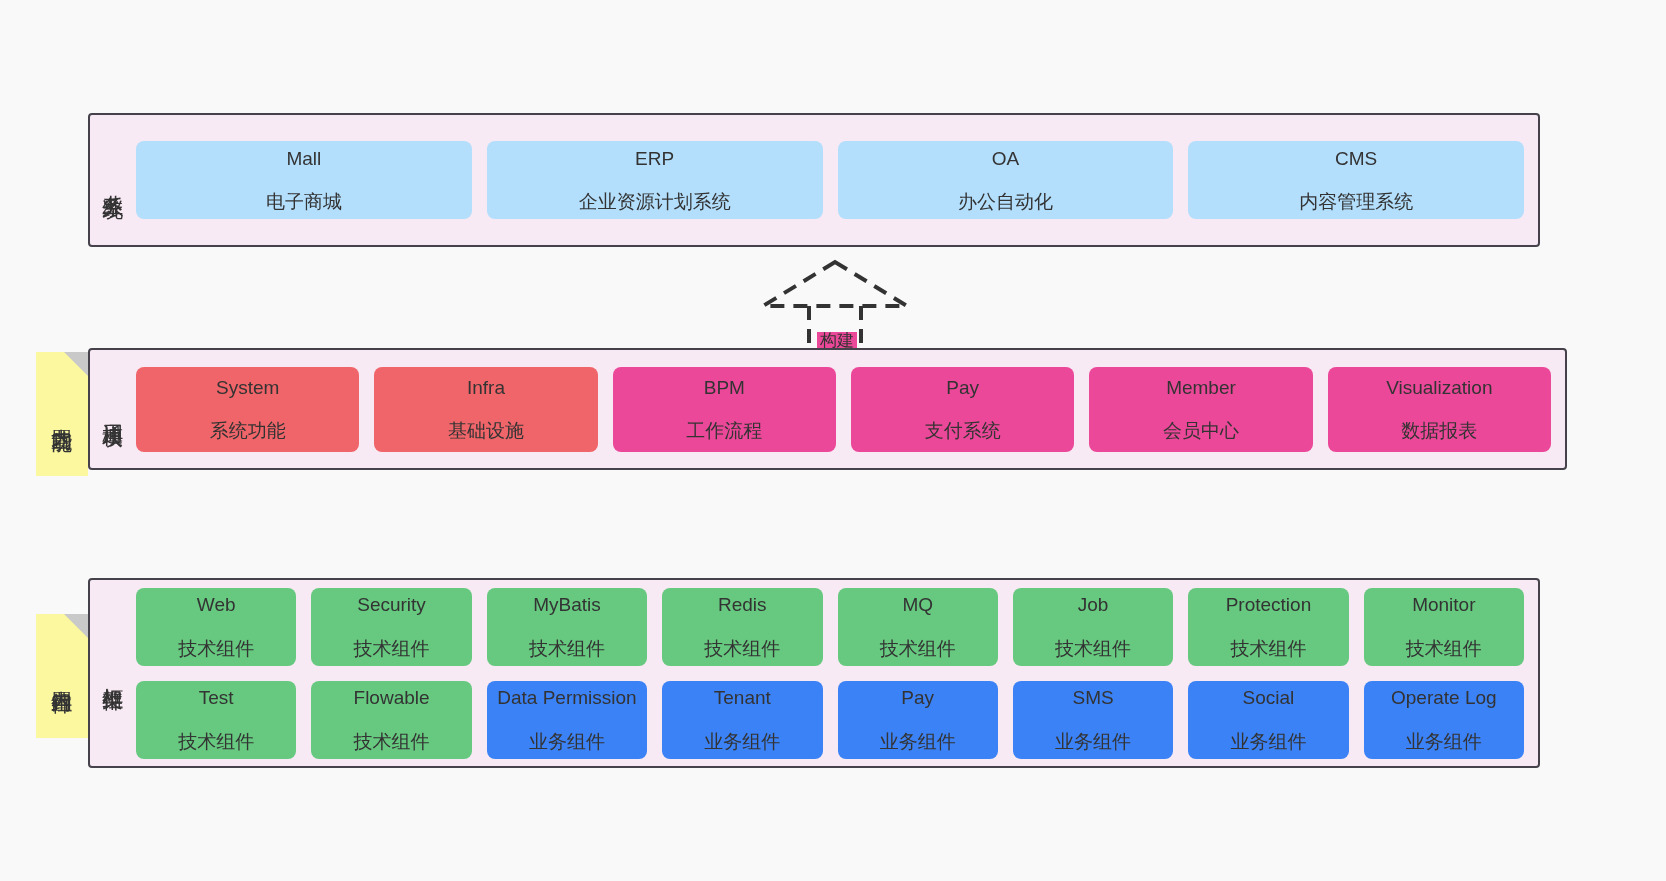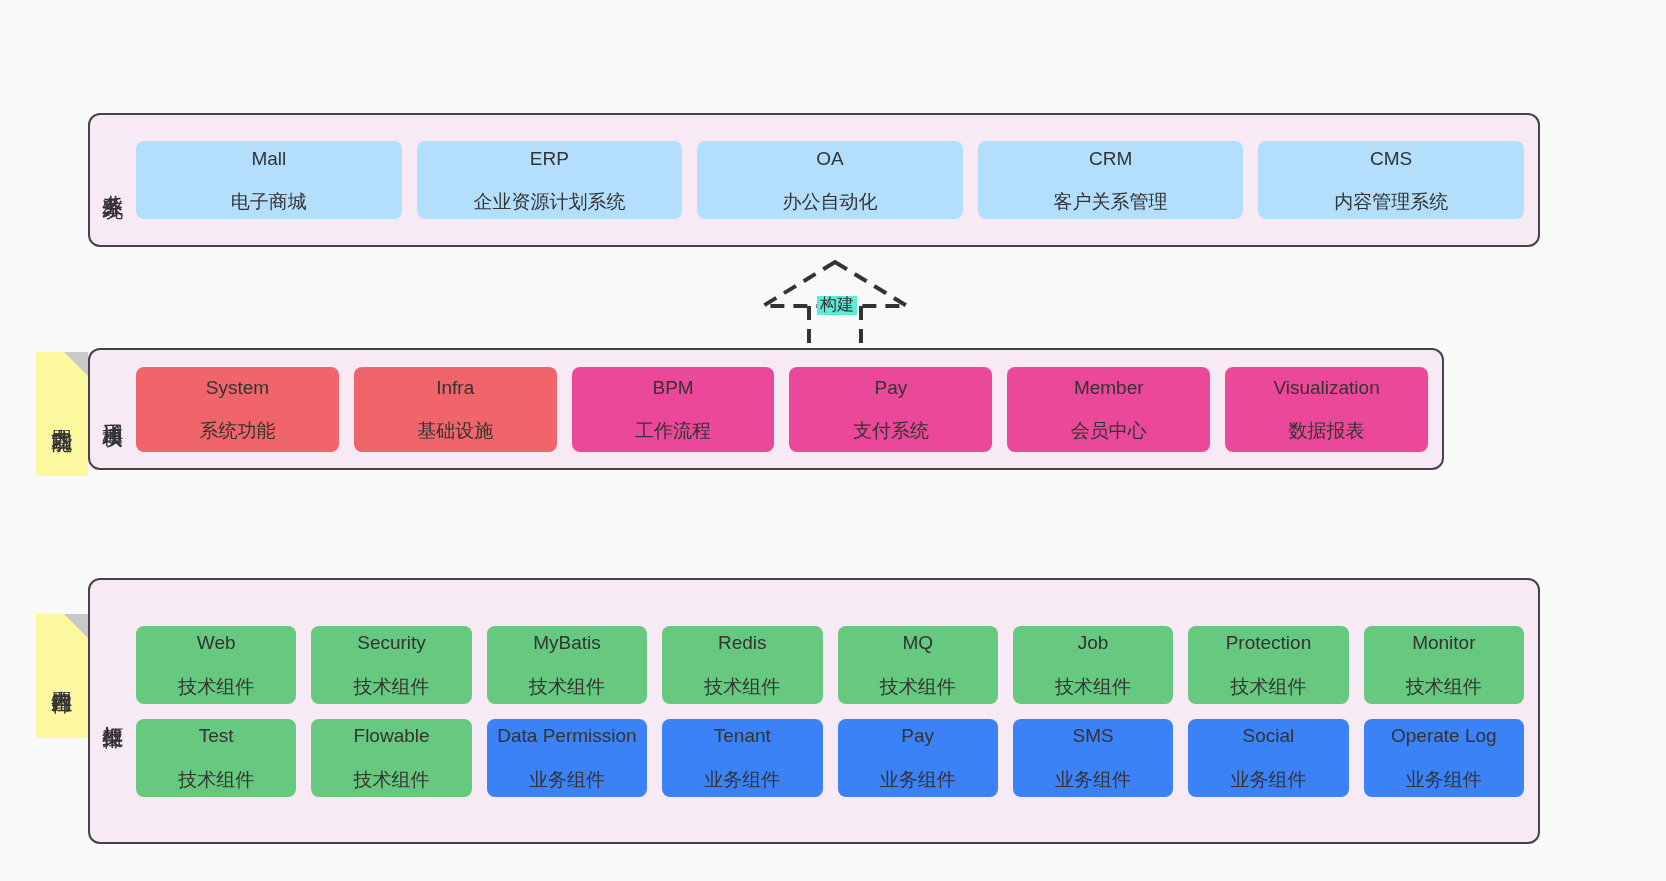--- a/index.html
+++ b/index.html
@@ -22,21 +22,21 @@
     width: 1666px;
     height: 881px;
     background: #f9f9f9;
   }
 
   
   .layer {
     position: absolute;
     background: #f8eaf4;
     border: 2px solid #46424c;
-    border-radius: 12px;
+    border-radius: 4px;
     box-sizing: border-box;
     display: flex;
     align-items: stretch;
   }
 
   .layer-title {
     width: 46px;
     flex: 0 0 46px;
     display: flex;
     align-items: center;
@@ -85,22 +85,22 @@
   .node .l2 { display: block; margin-top: 18px; }
 
   .biz   { background: #b3dffd; height: 78px; }
   .mod-strong { background: #f0656a; height: 85px; }
   .mod-soft   { background: #ec4899; height: 85px; }
   .tech  { background: #66c97f; height: 78px; }
   .svc   { background: #3b82f6; height: 78px; }
 
   
   #layer-business  { left: 88px;  top: 113px; width: 1452px; height: 134px; }
-  #layer-modules   { left: 88px;  top: 348px; width: 1356px; height: 122px; }
-  #layer-framework { left: 88px;  top: 578px; width: 1452px; height: 266px; }
+  #layer-modules   { left: 88px;  top: 348px; width: 1479px; height: 122px; }
+  #layer-framework { left: 88px;  top: 578px; width: 1452px; height: 190px; }
 
   #layer-framework .layer-body { gap: 15px; }
 
   
   .sticky {
     position: absolute;
     background: #fbf8a0;
     font-size: 21px;
     line-height: 1.13;
     letter-spacing: 1px;
@@ -124,24 +124,25 @@
   }
   #sticky-modules   { left: 36px; top: 352px; width: 52px; height: 124px; }
   #sticky-framework { left: 36px; top: 614px; width: 52px; height: 124px; }
 
   
   .arrow-group { position: absolute; }
   .arrow-label {
     position: absolute;
     font-size: 17px;
     color: #333333;
-    background: #5eead4;
+    background: #ec4899;
     padding: 0 3px;
     white-space: nowrap;
     line-height: 1.1;
+    margin-top: 36px;
   }
   #arrow-build  { left: 755px; top: 258px; width: 160px; height: 92px; }
   #arrow-build .arrow-label  { left: 62px; top: 38px; }
   #arrow-impl   { left: 768px; top: 490px; width: 160px; height: 92px; }
   #arrow-impl .arrow-label   { left: 62px; top: 38px; }
 </style>
 </head>
 <body>
 
 <div id="canvas">
@@ -156,24 +157,20 @@
         </div>
         <div class="node biz">
           <span class="l1">ERP</span>
           <span class="l2">企业资源计划系统</span>
         </div>
         <div class="node biz">
           <span class="l1">OA</span>
           <span class="l2">办公自动化</span>
         </div>
         <div class="node biz">
-          <span class="l1">CRM</span>
-          <span class="l2">客户关系管理</span>
-        </div>
-        <div class="node biz">
           <span class="l1">CMS</span>
           <span class="l2">内容管理系统</span>
         </div>
       </div>
     </div>
   </div>
 
   <div class="arrow-group" id="arrow-build">
     <svg width="160" height="92" viewBox="0 0 160 92">
       <path d="M80 4 L152 48 L8 48 Z" fill="#f9f9f9" stroke="#333333" stroke-width="4" stroke-dasharray="14 9" stroke-linejoin="miter"></path>

